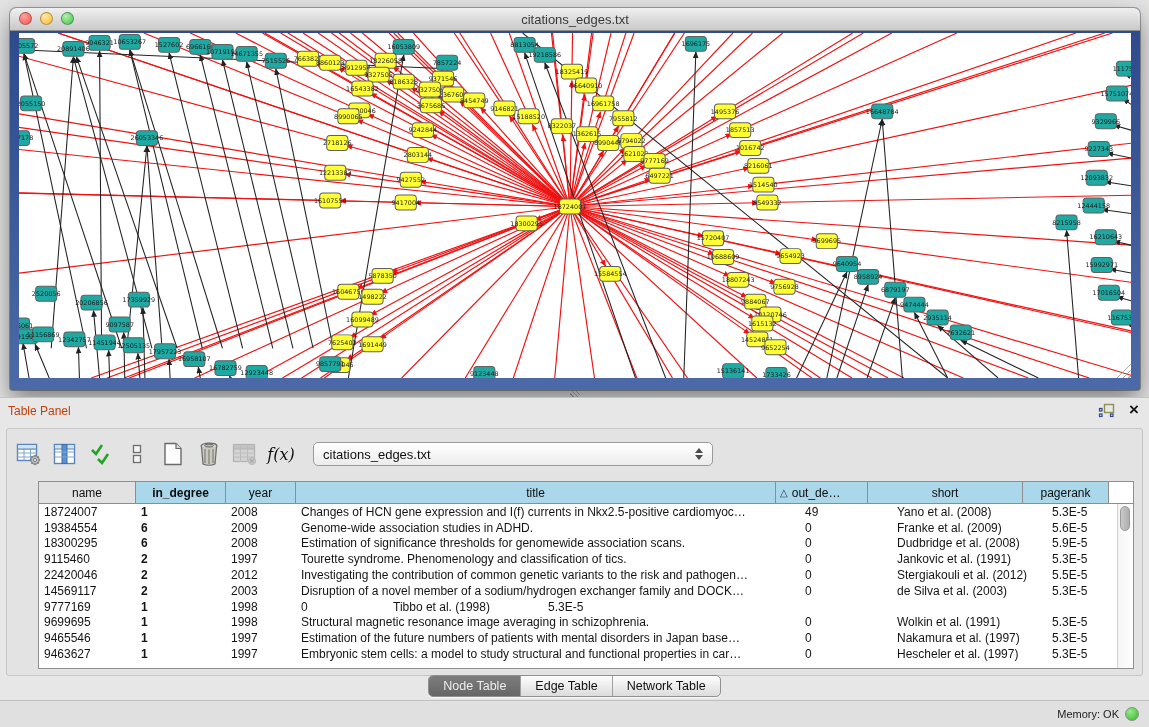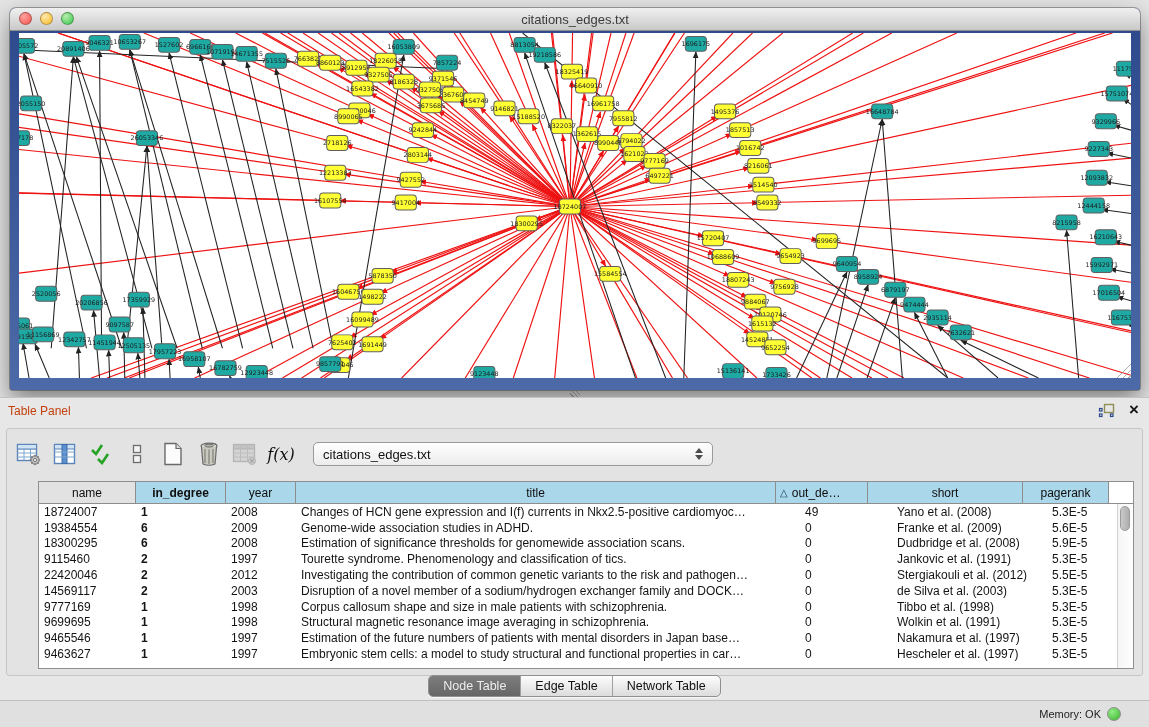--- a/index.html
+++ b/index.html
@@ -60,21 +60,21 @@
   .vscroll{position:absolute;top:22px;right:0;bottom:0;width:15px;border-left:1px solid #d2d2d2;background:linear-gradient(90deg,#f5f5f5,#ffffff);}
   .vthumb{position:absolute;top:2px;left:2px;width:10px;height:25px;border-radius:6px;background:linear-gradient(90deg,#c9c9c9,#aeaeae);border:1px solid #9b9b9b;box-sizing:border-box;}
 
   .tabs-wrap{position:absolute;left:0;right:0;top:277px;display:flex;justify-content:center;}
   .seg{display:flex;border:1px solid #8f8f8f;border-radius:5px;overflow:hidden;background:linear-gradient(#fdfdfd,#dcdcdc);box-shadow:0 1px 1px rgba(255,255,255,.8);}
   .tab{padding:3px 14px;font-size:12.5px;color:#111;border-right:1px solid #9f9f9f;background:transparent;border-top:none;border-bottom:none;border-left:none;font-family:"Liberation Sans",sans-serif;}
   .tab:last-child{border-right:none;}
   .tab.active{background:linear-gradient(#7d7d7d,#666666);color:#ededed;}
 
   .statusbar{position:absolute;left:0;right:0;bottom:0;height:27px;border-top:1px solid #bfbfbf;background:#e0e0e0;
-             display:flex;justify-content:flex-end;align-items:center;padding:0 28px;gap:6px;font-size:11px;color:#1d1d1d;box-sizing:border-box;}
+             display:flex;justify-content:flex-end;align-items:center;padding:0 10px;gap:6px;font-size:11px;color:#1d1d1d;box-sizing:border-box;}
   .memdot{width:14px;height:14px;border-radius:50%;background:radial-gradient(circle at 35% 30%,#90ee84,#3bb32f);border:1px solid #8e8e8e;box-sizing:border-box;}
 </style>
 </head>
 <body>
 
 <div class="window">
   <div class="titlebar">
     <div class="traffic">
       <span class="light r"></span>
       <span class="light y"></span>
@@ -919,21 +919,20 @@
             <div class="c2">2003</div>
             <div class="c3">Disruption of a novel member of a sodium/hydrogen exchanger family and DOCK…</div>
             <div class="c4">0</div>
             <div class="c5">de Silva et al. (2003)</div>
             <div class="c6">5.3E-5</div>
           </div>
           <div class="trow">
             <div class="c0">9777169</div>
             <div class="c1">1</div>
             <div class="c2">1998</div>
-            <div class="c3">Corpus callosum shape and size in male patients with schizophrenia.</div>
             <div class="c4">0</div>
             <div class="c5">Tibbo et al. (1998)</div>
             <div class="c6">5.3E-5</div>
           </div>
           <div class="trow">
             <div class="c0">9699695</div>
             <div class="c1">1</div>
             <div class="c2">1998</div>
             <div class="c3">Structural magnetic resonance image averaging in schizophrenia.</div>
             <div class="c4">0</div>

